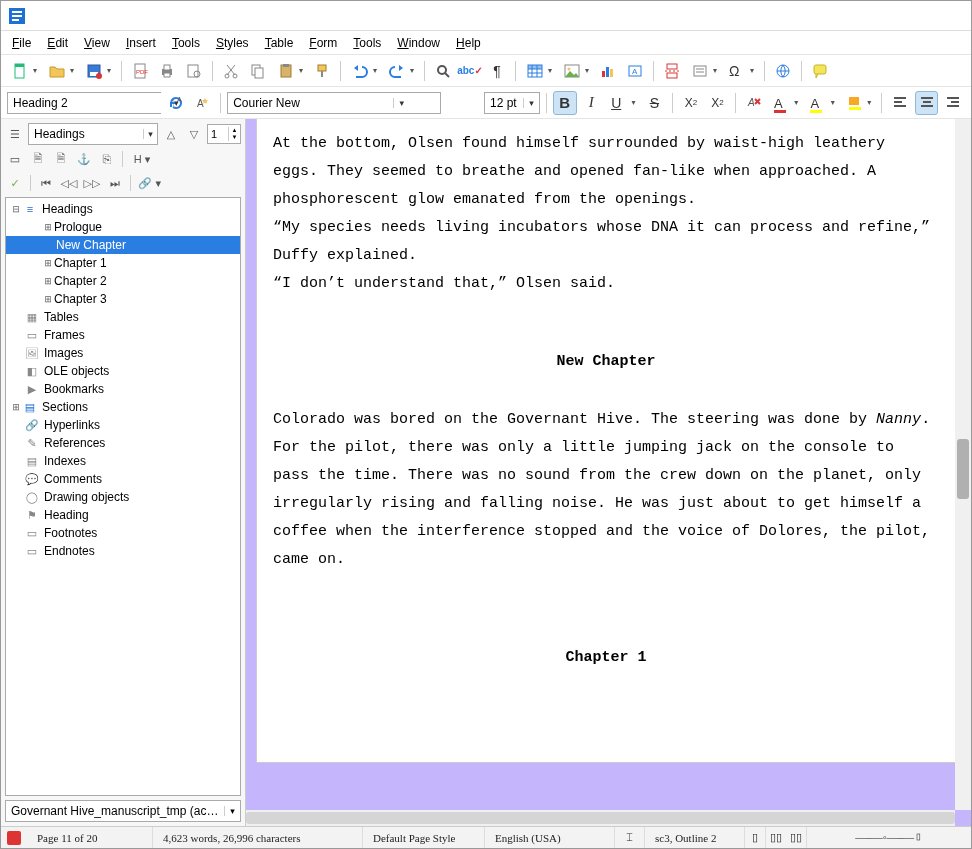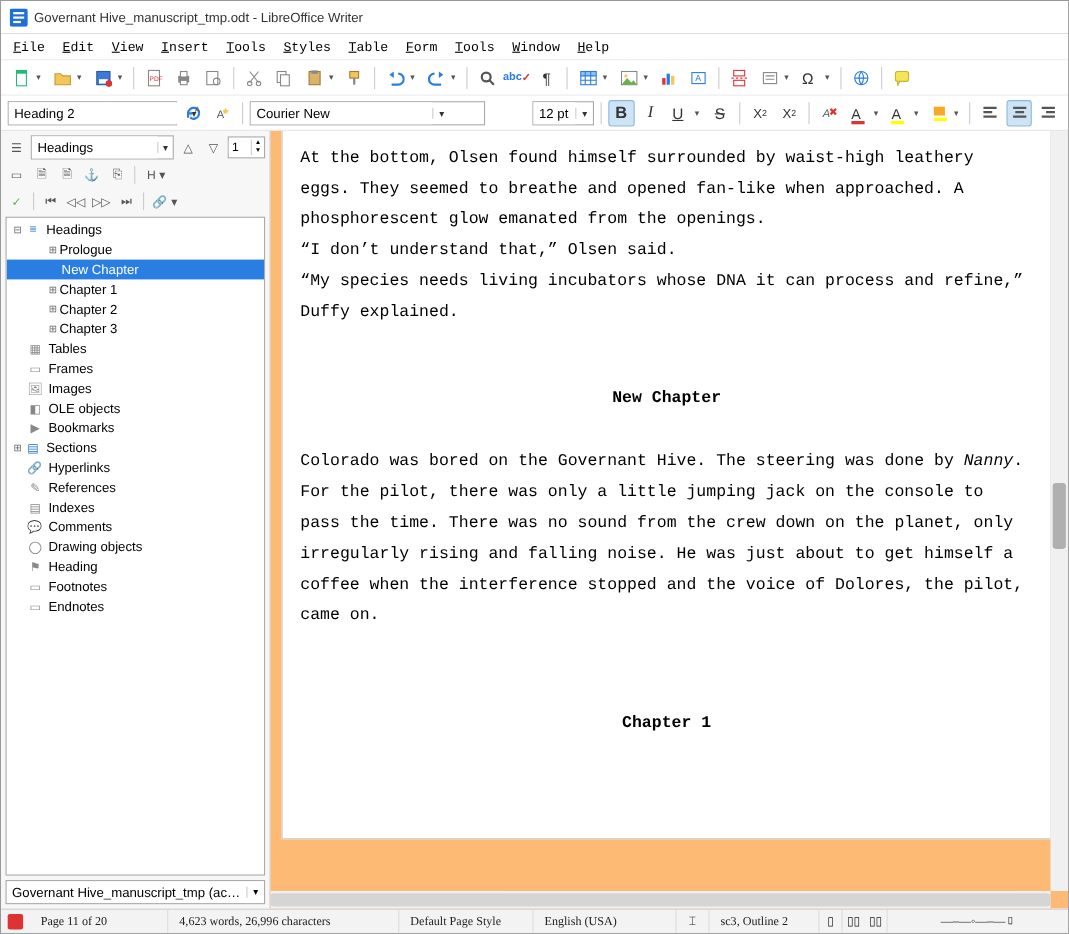--- a/index.html
+++ b/index.html
@@ -1,20 +1,20 @@
 <!DOCTYPE html>
 <html><head>
 <meta charset="utf-8">
 <style>
 * { box-sizing: border-box; margin: 0; padding: 0; }
 body { font-family: "Segoe UI", Tahoma, sans-serif; font-size: 12px; color: #000; background: #fff; width: 972px; height: 849px; overflow: hidden; display: flex; flex-direction: column; border: 1px solid #999; }
 .titlebar { height: 30px; display: flex; align-items: center; padding: 0 8px; background: #fff; border-bottom: 1px solid #ddd; }
 .titlebar .icon { width: 16px; height: 16px; background: #1e6fd6; border-radius: 2px; margin-right: 6px; display: flex; align-items: center; justify-content: center; color: #fff; font-size: 10px; }
 .titlebar .title { font-size: 12px; color: #333; }
-.menubar { height: 24px; display: flex; align-items: center; padding: 0 4px; background: #fff; border-bottom: 1px solid #e5e5e5; gap: 2px; font-family: Liberation Mono, monospace; }
+.menubar { height: 24px; display: flex; align-items: center; padding: 0 4px; background: #fff; border-bottom: 1px solid #e5e5e5; gap: 2px; }
 .menubar .mitem { padding: 3px 7px; cursor: pointer; }
 .menubar .mitem:first-letter { text-decoration: underline; }
 .toolbar { display: flex; align-items: center; padding: 3px 6px; background: #fff; border-bottom: 1px solid #e5e5e5; gap: 3px; flex-wrap: nowrap; overflow: hidden; min-height: 32px; }
 .tbtn { width: 24px; height: 24px; display: flex; align-items: center; justify-content: center; border: 1px solid transparent; border-radius: 3px; cursor: pointer; font-size: 14px; color: #333; }
 .tbtn.drop { width: 34px; justify-content: flex-start; padding-left: 4px; position: relative; }
 .tbtn.drop::after { content: "▾"; font-size: 8px; position: absolute; right: 3px; color: #555; }
 .tbtn.active { background: #cde4f7; border-color: #8fb7da; }
 .tsep { width: 1px; height: 20px; background: #ccc; margin: 0 3px; }
 .combo { display: flex; align-items: center; border: 1px solid #aaa; background: #fff; height: 22px; }
 .combo input { border: none; outline: none; padding: 0 5px; font-size: 12px; height: 20px; }
@@ -34,21 +34,21 @@
 .tnode .ticon { width: 16px; height: 14px; margin-right: 4px; display: inline-flex; align-items: center; justify-content: center; font-size: 11px; }
 .tnode.cat .ticon { color: #888; }
 .tnode.sec .ticon { color: #1e6fd6; }
 .tnode .lbl { flex: 1; }
 .indent1 { padding-left: 18px; }
 .indent2 { padding-left: 36px; }
 .indent3 { padding-left: 50px; }
 .doccombo { border: 1px solid #aaa; background: #fff; height: 22px; display: flex; align-items: center; }
 .doccombo span { flex:1; padding: 0 5px; overflow: hidden; text-overflow: ellipsis; white-space: nowrap; }
 .doccombo .arrow { width: 16px; text-align: center; font-size: 9px; border-left: 1px solid #ccc; cursor: pointer; }
-.docarea { flex: 1; position: relative; background: #fdba74; overflow: hidden; }
+.docarea { flex: 1; position: relative; background: #c4b5fd; overflow: hidden; }
 .scrollbar-v { position: absolute; right: 0; top: 0; bottom: 16px; width: 16px; background: #f0f0f0; }
 .scroll-thumb { position: absolute; left: 2px; right: 2px; top: 320px; height: 60px; background: #b0b0b0; border-radius: 3px; }
 .scrollbar-h { position: absolute; left: 0; right: 16px; bottom: 0; height: 16px; background: #f0f0f0; }
 .scroll-thumb-h { position: absolute; top: 2px; bottom: 2px; left: 0; right: 0; background: #d5d5d5; border-radius: 3px; }
 .page { position: absolute; left: 10px; top: -10px; width: 700px; background: #fff; border: 1px solid #ccc; padding: 20px 16px 60px 16px; font-family: "Courier New", monospace; font-size: 15px; line-height: 28px; color: #000; }
 .page p.body { text-align: left; }
 .page h2 { font-family: "Courier New", monospace; font-weight: bold; font-size: 15px; text-align: center; margin: 50px 0 30px 0; }
 .statusbar { height: 22px; background: #f3f3f3; border-top: 1px solid #ccc; display: flex; align-items: center; font-size: 11px; color: #222; }
 .statusbar .scell { padding: 0 10px; border-right: 1px solid #ddd; height: 100%; display: flex; align-items: center; font-family: Liberation Serif, serif; }
 .statusbar .scell.noborder { border-right: none; }
@@ -62,21 +62,20 @@
 
 <div class="titlebar">
   <div class="icon">
     <svg viewBox="0 0 16 16">
         <rect width="16" height="16" fill="#1e6fd6"></rect>
         <rect x="3" y="3" width="10" height="2" fill="#fff"></rect>
         <rect x="3" y="7" width="10" height="2" fill="#fff"></rect>
         <rect x="3" y="11" width="7" height="2" fill="#fff"></rect>
       </svg>
   </div>
-  <div class="title">Governant Hive_manuscript_tmp.odt - LibreOffice Writer</div>
 </div>
 
 <div class="menubar">
   <div class="mitem">File</div>
   <div class="mitem">Edit</div>
   <div class="mitem">View</div>
   <div class="mitem">Insert</div>
   <div class="mitem">Tools</div>
   <div class="mitem">Styles</div>
   <div class="mitem">Table</div>
@@ -439,22 +438,22 @@
 
     <div class="doccombo">
       <span>Governant Hive_manuscript_tmp (active)</span>
       <div class="arrow">▾</div>
     </div>
   </div>
 
   <div class="docarea">
     <div class="page">
       <p class="body">  At the bottom, Olsen found himself surrounded by waist-high leathery eggs. They seemed to breathe and opened fan-like when approached. A phosphorescent glow emanated from the openings.</p>
+      <p class="body">  “My species needs living incubators whose DNA it can process and refine,” Duffy explained.</p>
       <p class="body">  “I don’t understand that,” Olsen said.</p>
-      <p class="body">  “My species needs living incubators whose DNA it can process and refine,” Duffy explained.</p>
       <h2>New Chapter</h2>
       <p class="body"><span>Colorado was bored on the Governant Hive. The steering was done by </span><em>Nanny</em><span>. For the pilot, there was only a little jumping jack on the console to pass the time. There was no sound from the crew down on the planet, only irregularly rising and falling noise. He was just about to get himself a coffee when the interference stopped and the voice of Dolores, the pilot, came on.</span></p>
       <h2 style="margin-top:70px;">Chapter 1</h2>
     </div>
     <div class="scrollbar-v">
         <div class="scroll-thumb"></div>
       </div>
     <div class="scrollbar-h">
         <div class="scroll-thumb-h"></div>
       </div>

